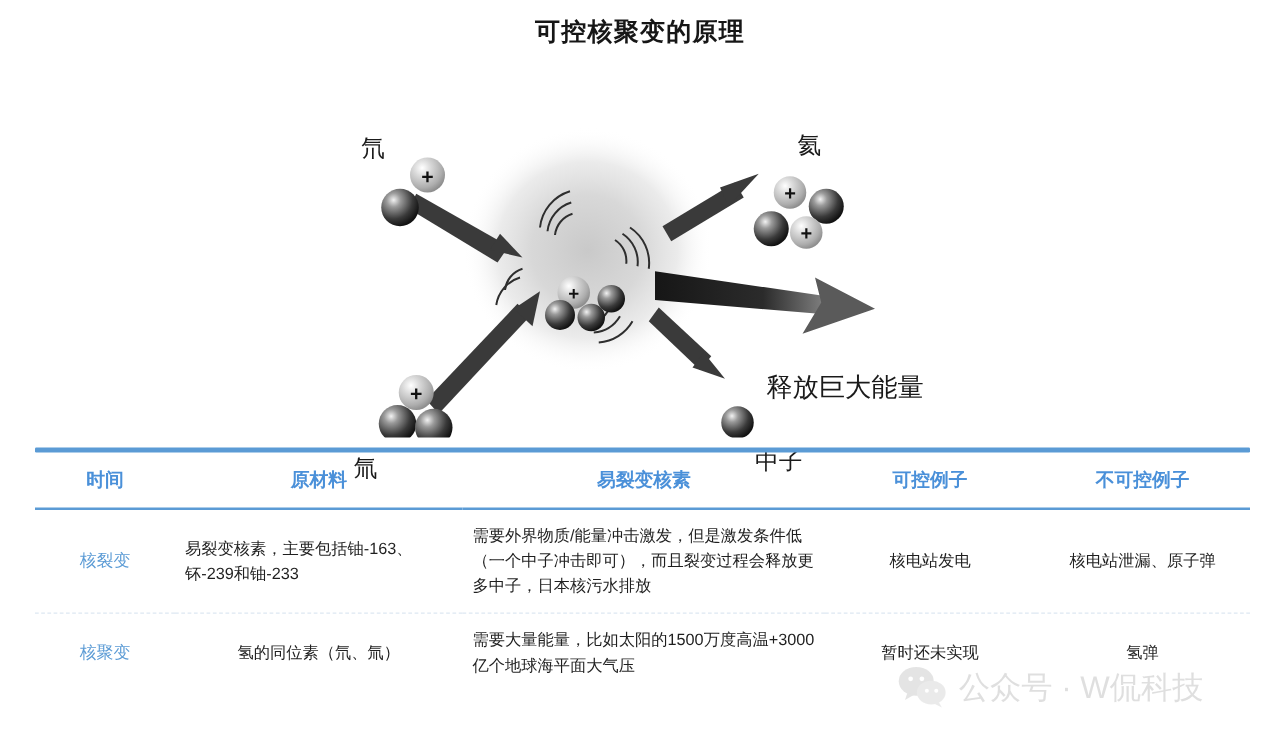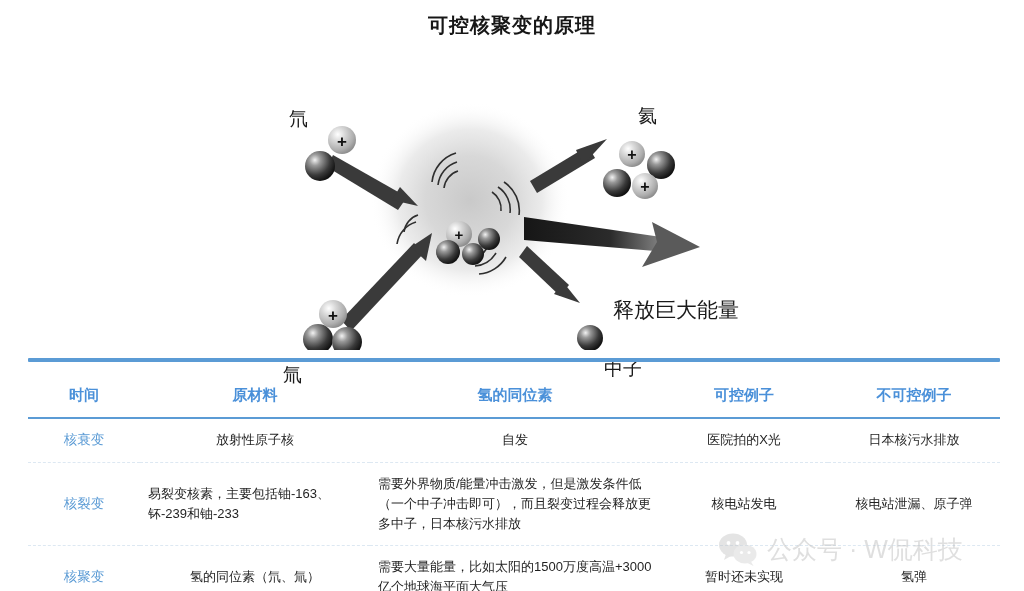--- a/index.html
+++ b/index.html
@@ -30,21 +30,21 @@
   .lbl-energy{left:613px;top:256px;font-size:21px;}
   .lbl-neutron{left:604px;top:316px;}
 
   
   .table-wrap{position:absolute;left:28px;top:358px;width:972px;}
   .tline-top{height:4px;background:#5b9bd5;border-radius:1px;}
 
   table.t{width:972px;border-collapse:collapse;table-layout:fixed;}
   table.t th{
     color:#4a90d9;font-size:15px;font-weight:bold;
-    padding:24px 4px 12px 4px;text-align:center;vertical-align:middle;
+    padding:13px 4px 12px 4px;text-align:center;vertical-align:middle;
   }
   table.t td{
     font-size:13px;color:#1f1f1f;text-align:center;vertical-align:middle;
     padding:11px 8px;line-height:1.55;
   }
   table.t td.time-col{color:#5b9bd5;font-size:13.5px;font-weight:normal;}
   table.t td.left{text-align:left;}
   .c0{width:112px;}
   .c1{width:230px;}
   .c2{width:290px;}
@@ -190,33 +190,26 @@
         <col class="c0">
           <col class="c1">
           <col class="c2">
           <col class="c3">
           <col class="c4">
       </colgroup>
       <thead>
         <tr class="headline">
           <th>时间</th>
           <th>原材料</th>
-          <th>氢的同位素</th>
+          <th>易裂变核素</th>
           <th>可控例子</th>
           <th>不可控例子</th>
         </tr>
       </thead>
       <tbody>
-        <tr>
-          <td class="time-col">核衰变</td>
-          <td>放射性原子核</td>
-          <td>自发</td>
-          <td>医院拍的X光</td>
-          <td>日本核污水排放</td>
-        </tr>
         <tr class="rowline">
           <td class="time-col">核裂变</td>
           <td class="left">易裂变核素，主要包括铀-163、钚-239和铀-233</td>
           <td class="left">需要外界物质/能量冲击激发，但是激发条件低（一个中子冲击即可），而且裂变过程会释放更多中子，日本核污水排放</td>
           <td>核电站发电</td>
           <td>核电站泄漏、原子弹</td>
         </tr>
         <tr class="rowline">
           <td class="time-col">核聚变</td>
           <td>氢的同位素（氘、氚）</td>

